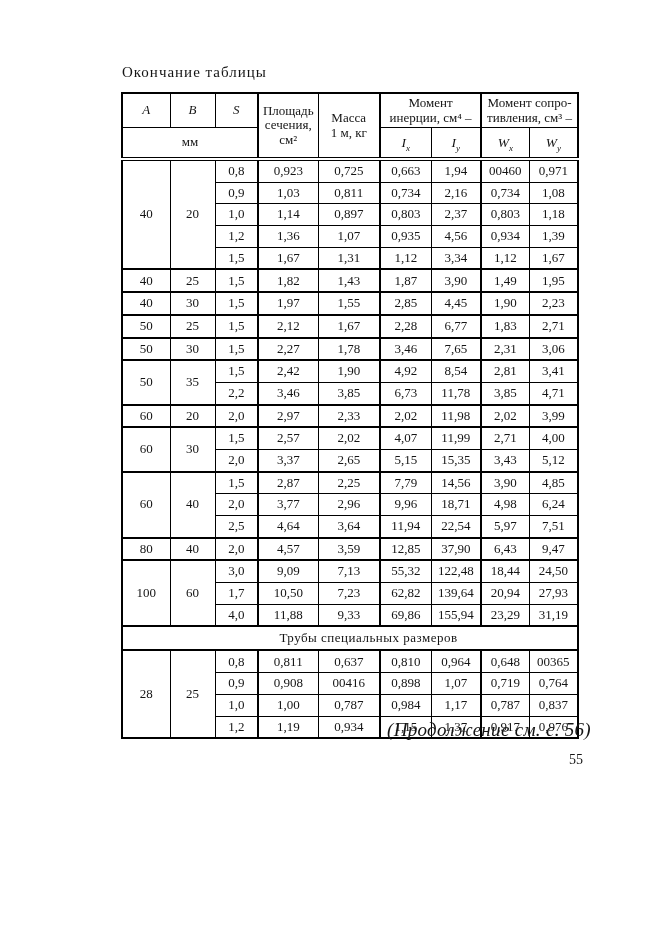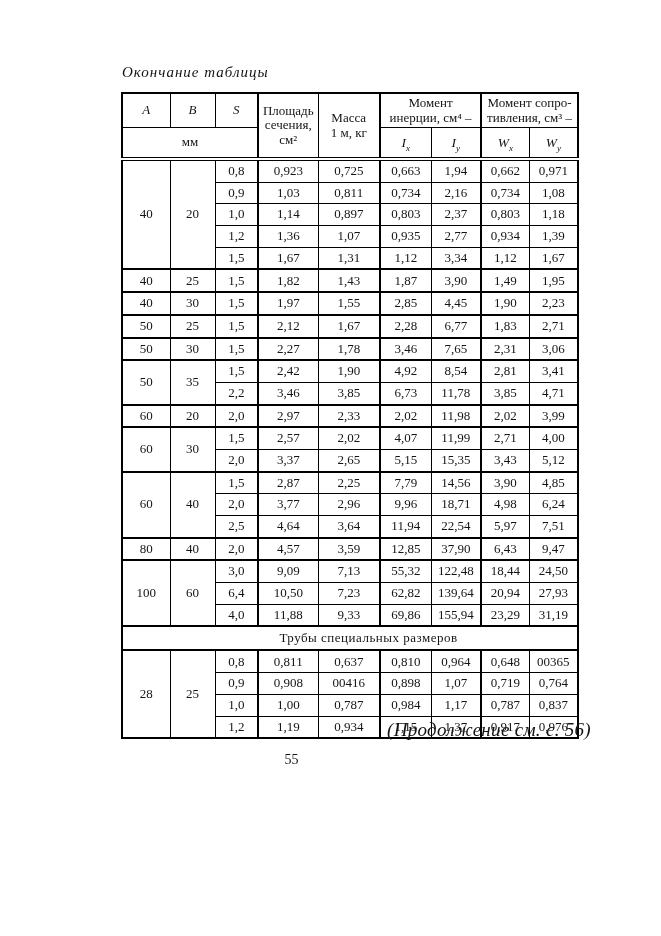--- a/index.html
+++ b/index.html
@@ -13,21 +13,20 @@
     height: 936px;
     background: #ffffff;
     font-family: "Liberation Serif", serif;
     color: #141414;
     overflow: hidden;
   }
   .doc-title {
     position: absolute;
     left: 122px;
     top: 64px;
-    font-style: italic;
     font-size: 15px;
     letter-spacing: 1px;
   }
   table.spec {
     position: absolute;
     left: 121px;
     top: 92px;
     width: 458px;
     border-collapse: collapse;
     table-layout: fixed;
@@ -68,21 +67,21 @@
     text-align: right;
     font-style: italic;
     font-size: 19px;
     letter-spacing: 0.3px;
   }
   .page-num {
     position: absolute;
     top: 752px;
     left: 0;
     width: 583px;
-    text-align: center;
+    text-align: right;
     font-size: 14px;
   }
 </style>
 </head>
 <body>
 
 <div class="page">
 
   <div class="doc-title">Окончание таблицы</div>
 
@@ -123,21 +122,21 @@
     </thead>
     <tbody id="table-body">
         <tr class="group-start body-start">
           <td rowspan="5" class="col-a">40</td>
           <td rowspan="5" class="col-b">20</td>
           <td class="col-s">0,8</td>
           <td class="col-area thick-l">0,923</td>
           <td class="col-mass">0,725</td>
           <td class="col-ix thick-l">0,663</td>
           <td class="col-iy">1,94</td>
-          <td class="col-wx thick-l">0,662</td>
+          <td class="col-wx thick-l">00460</td>
           <td class="col-wy">0,971</td>
         </tr>
         <tr>
           <td class="col-s">0,9</td>
           <td class="col-area thick-l">1,03</td>
           <td class="col-mass">0,811</td>
           <td class="col-ix thick-l">0,734</td>
           <td class="col-iy">2,16</td>
           <td class="col-wx thick-l">0,734</td>
           <td class="col-wy">1,08</td>
@@ -149,21 +148,21 @@
           <td class="col-ix thick-l">0,803</td>
           <td class="col-iy">2,37</td>
           <td class="col-wx thick-l">0,803</td>
           <td class="col-wy">1,18</td>
         </tr>
         <tr>
           <td class="col-s">1,2</td>
           <td class="col-area thick-l">1,36</td>
           <td class="col-mass">1,07</td>
           <td class="col-ix thick-l">0,935</td>
-          <td class="col-iy">2,77</td>
+          <td class="col-iy">4,56</td>
           <td class="col-wx thick-l">0,934</td>
           <td class="col-wy">1,39</td>
         </tr>
         <tr>
           <td class="col-s">1,5</td>
           <td class="col-area thick-l">1,67</td>
           <td class="col-mass">1,31</td>
           <td class="col-ix thick-l">1,12</td>
           <td class="col-iy">3,34</td>
           <td class="col-wx thick-l">1,12</td>
@@ -309,21 +308,21 @@
           <td rowspan="3" class="col-b">60</td>
           <td class="col-s">3,0</td>
           <td class="col-area thick-l">9,09</td>
           <td class="col-mass">7,13</td>
           <td class="col-ix thick-l">55,32</td>
           <td class="col-iy">122,48</td>
           <td class="col-wx thick-l">18,44</td>
           <td class="col-wy">24,50</td>
         </tr>
         <tr>
-          <td class="col-s">6,4</td>
+          <td class="col-s">1,7</td>
           <td class="col-area thick-l">10,50</td>
           <td class="col-mass">7,23</td>
           <td class="col-ix thick-l">62,82</td>
           <td class="col-iy">139,64</td>
           <td class="col-wx thick-l">20,94</td>
           <td class="col-wy">27,93</td>
         </tr>
         <tr>
           <td class="col-s">4,0</td>
           <td class="col-area thick-l">11,88</td>

